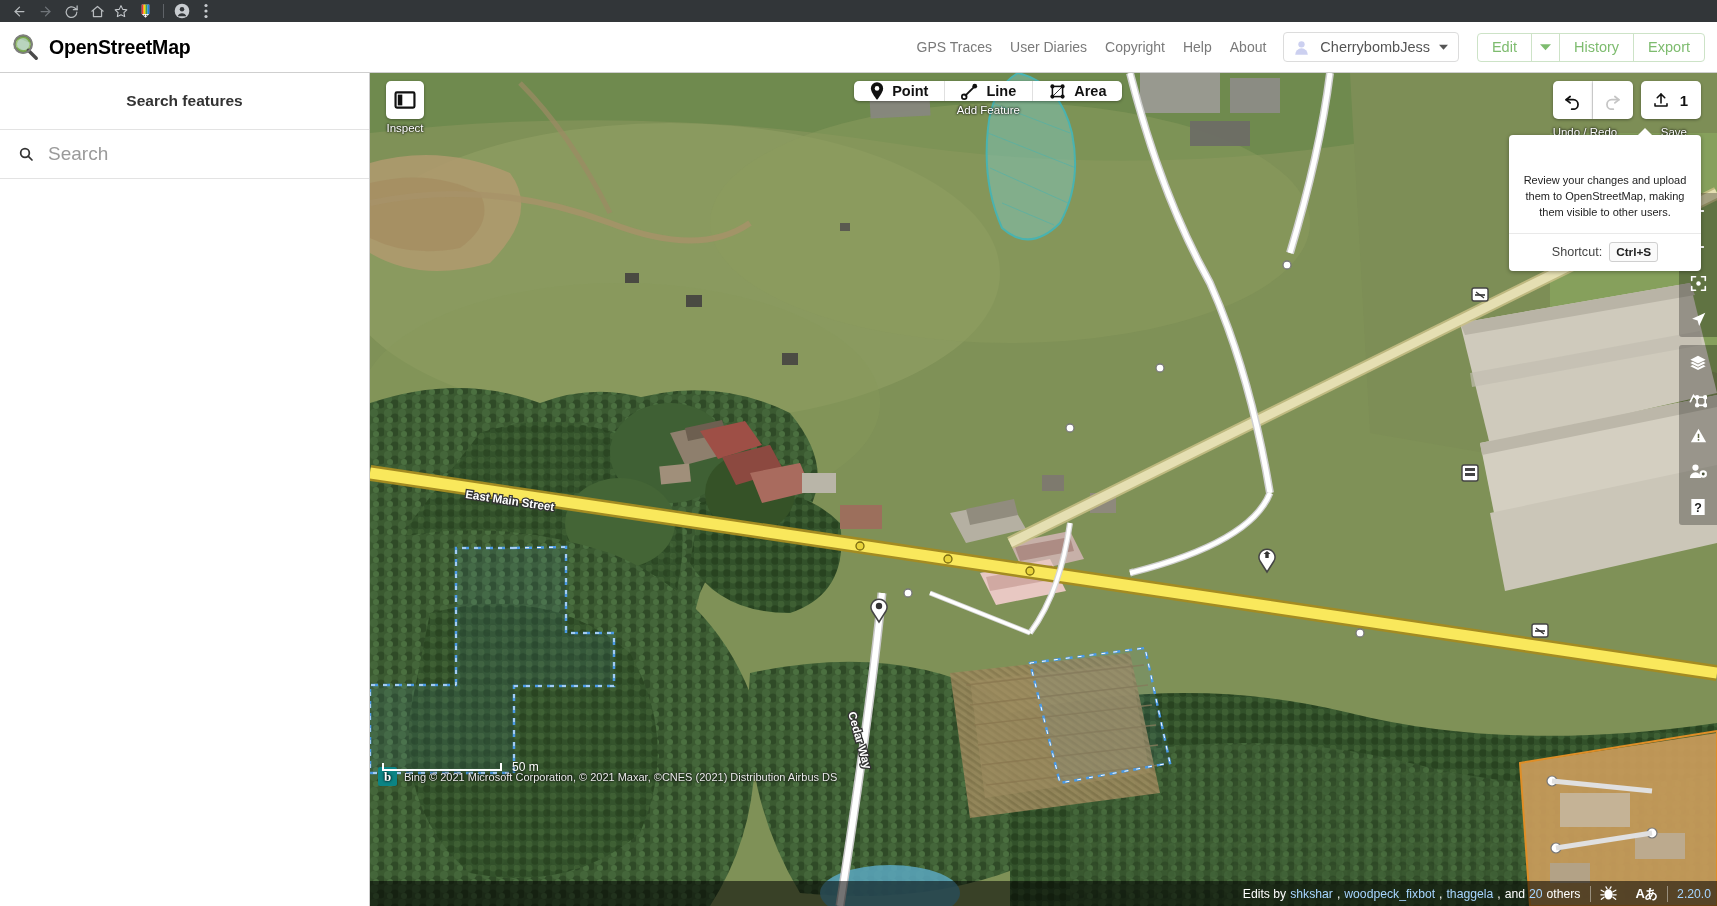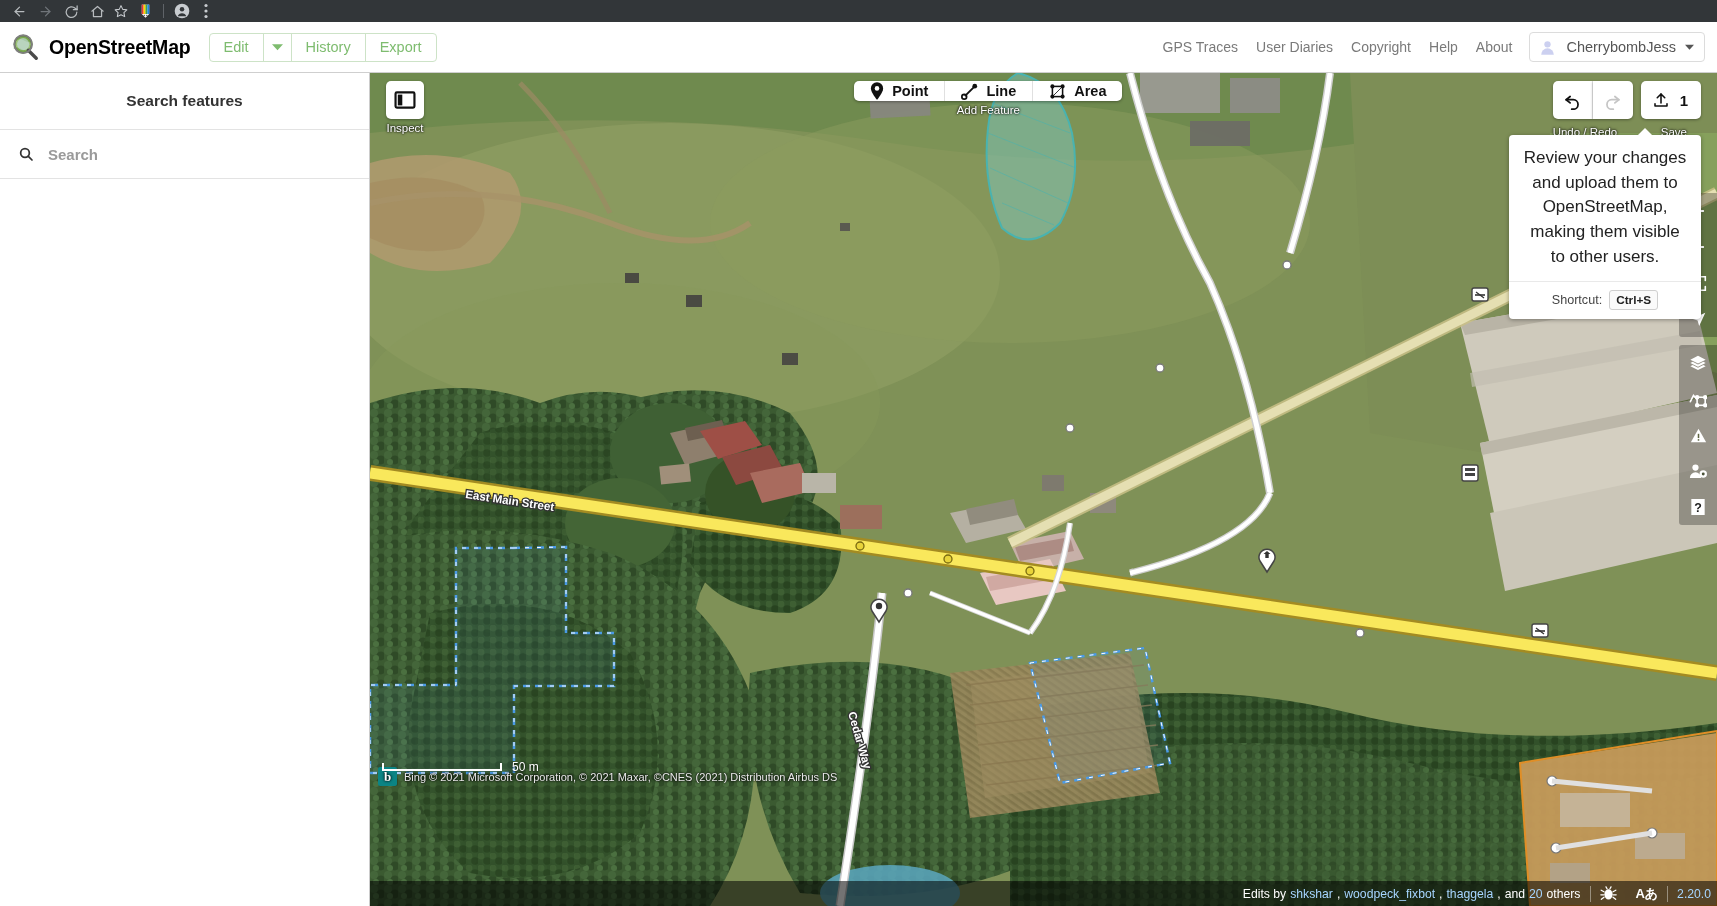--- a/index.html
+++ b/index.html
@@ -89,23 +89,23 @@
     height: 57px; display:flex; align-items:center; justify-content:center;
     font-size: 15.5px; font-weight: bold; color: #333;
     border-bottom: 1px solid #e3e3e3;
   }
   #search-row {
     height: 49px; display:flex; align-items:center; gap: 14px;
     padding: 0 18px; border-bottom: 1px solid #e3e3e3;
   }
   #search-icon { color:#333; display:flex; }
   #search-input {
-    border: none; outline: none; font-size: 15px;
+    border: none; outline: none; font-size: 19px;
     font-family: "Liberation Sans", sans-serif;
-    color:#333; flex:1; background: transparent; font-weight: bold;
+    color:#333; flex:1; background: transparent;
   }
   #search-input::placeholder { color: #9a9a9a; }
 
   
   #map {
     flex: 1; position: relative; overflow: hidden;
     background: #5a6b3e;
   }
   #map-img { position:absolute; inset:0; }
 
@@ -161,21 +161,21 @@
     background: #fff; border-radius: 4px; z-index: 30;
     box-shadow: 0 1px 4px rgba(0,0,0,.35);
     text-align: center;
   }
   #save-tooltip .tt-arrow {
     position:absolute; top:-7px; right: 48px;
     width: 0; height: 0;
     border-left: 8px solid transparent; border-right: 8px solid transparent;
     border-bottom: 8px solid #fff;
   }
-  #tt-body { padding: 11px 13px 12px; font-size: 17px; color:#222; line-height: 1.45; }
+  #tt-body { padding: 11px 13px 12px; font-size: 11px; color:#222; line-height: 1.45; margin-top: 27px; }
   #tt-foot {
     border-top: 1px solid #e9e9e9; padding: 8px 10px 9px;
     font-size: 12.6px; color:#444;
     display:flex; align-items:center; justify-content:center; gap:7px;
   }
   #tt-key {
     border:1px solid #cfcfcf; border-radius:3px; background:#fafafa;
     padding: 2px 6px; font-size: 11.8px; font-weight: bold; color:#222;
   }
 
@@ -299,51 +299,51 @@
       <circle cx="14" cy="13" r="10" fill="#7aa84f"></circle>
       <path d="M5 10 q5 -4 10 -1 t8 1 l-1 8 q-5 3 -10 0 t-8 0z" fill="#9ec27a"></path>
       <circle cx="14" cy="13" r="9" fill="none" stroke="#5a7f38" stroke-width="1.5"></circle>
       <circle cx="14" cy="13" r="6.5" fill="#cfe4f5" opacity=".55"></circle>
       <path d="M19.5 19.5 L28 28" stroke="#4a4a4a" stroke-width="3.6" stroke-linecap="round"></path>
       <circle cx="14" cy="13" r="9.5" fill="none" stroke="#7f7f7f" stroke-width="2"></circle>
     </svg>
     <span id="brand-name">OpenStreetMap</span>
   </div>
 
-  <div id="nav-group">
-    <div>Edit</div>
-    <div class="caret">
-      <svg width="11" height="8" viewBox="0 0 12 8" fill="#7ebc6f">
-          <polygon points="0,1 12,1 6,7.5"></polygon>
-        </svg>
-    </div>
-    <div>History</div>
-    <div>Export</div>
-  </div>
-
   <div id="header-right">
     <div class="hlink">GPS Traces</div>
     <div class="hlink">User Diaries</div>
     <div class="hlink">Copyright</div>
     <div class="hlink">Help</div>
     <div class="hlink">About</div>
     <div id="user-box">
       <span id="user-avatar">
         <svg width="19" height="19" viewBox="0 0 24 24" fill="currentColor">
             <circle cx="12" cy="8" r="4"></circle>
             <path d="M4 21a8 8 0 0 1 16 0z"></path>
           </svg>
       </span>
       <span id="user-name">CherrybombJess</span>
       <span id="user-caret">
         <svg width="9" height="6" viewBox="0 0 12 8" fill="currentColor">
             <polygon points="0,1 12,1 6,7.5"></polygon>
           </svg>
       </span>
     </div>
+  </div>
+
+  <div id="nav-group">
+    <div>Edit</div>
+    <div class="caret">
+      <svg width="11" height="8" viewBox="0 0 12 8" fill="#7ebc6f">
+          <polygon points="0,1 12,1 6,7.5"></polygon>
+        </svg>
+    </div>
+    <div>History</div>
+    <div>Export</div>
   </div>
 </div>
 
 <div id="main">
 
   <div id="sidebar">
     <div id="sidebar-title">Search features</div>
     <div id="search-row">
       <span id="search-icon">
         <svg width="16" height="16" viewBox="0 0 24 24" fill="none" stroke="currentColor" stroke-width="2.6" stroke-linecap="round">

